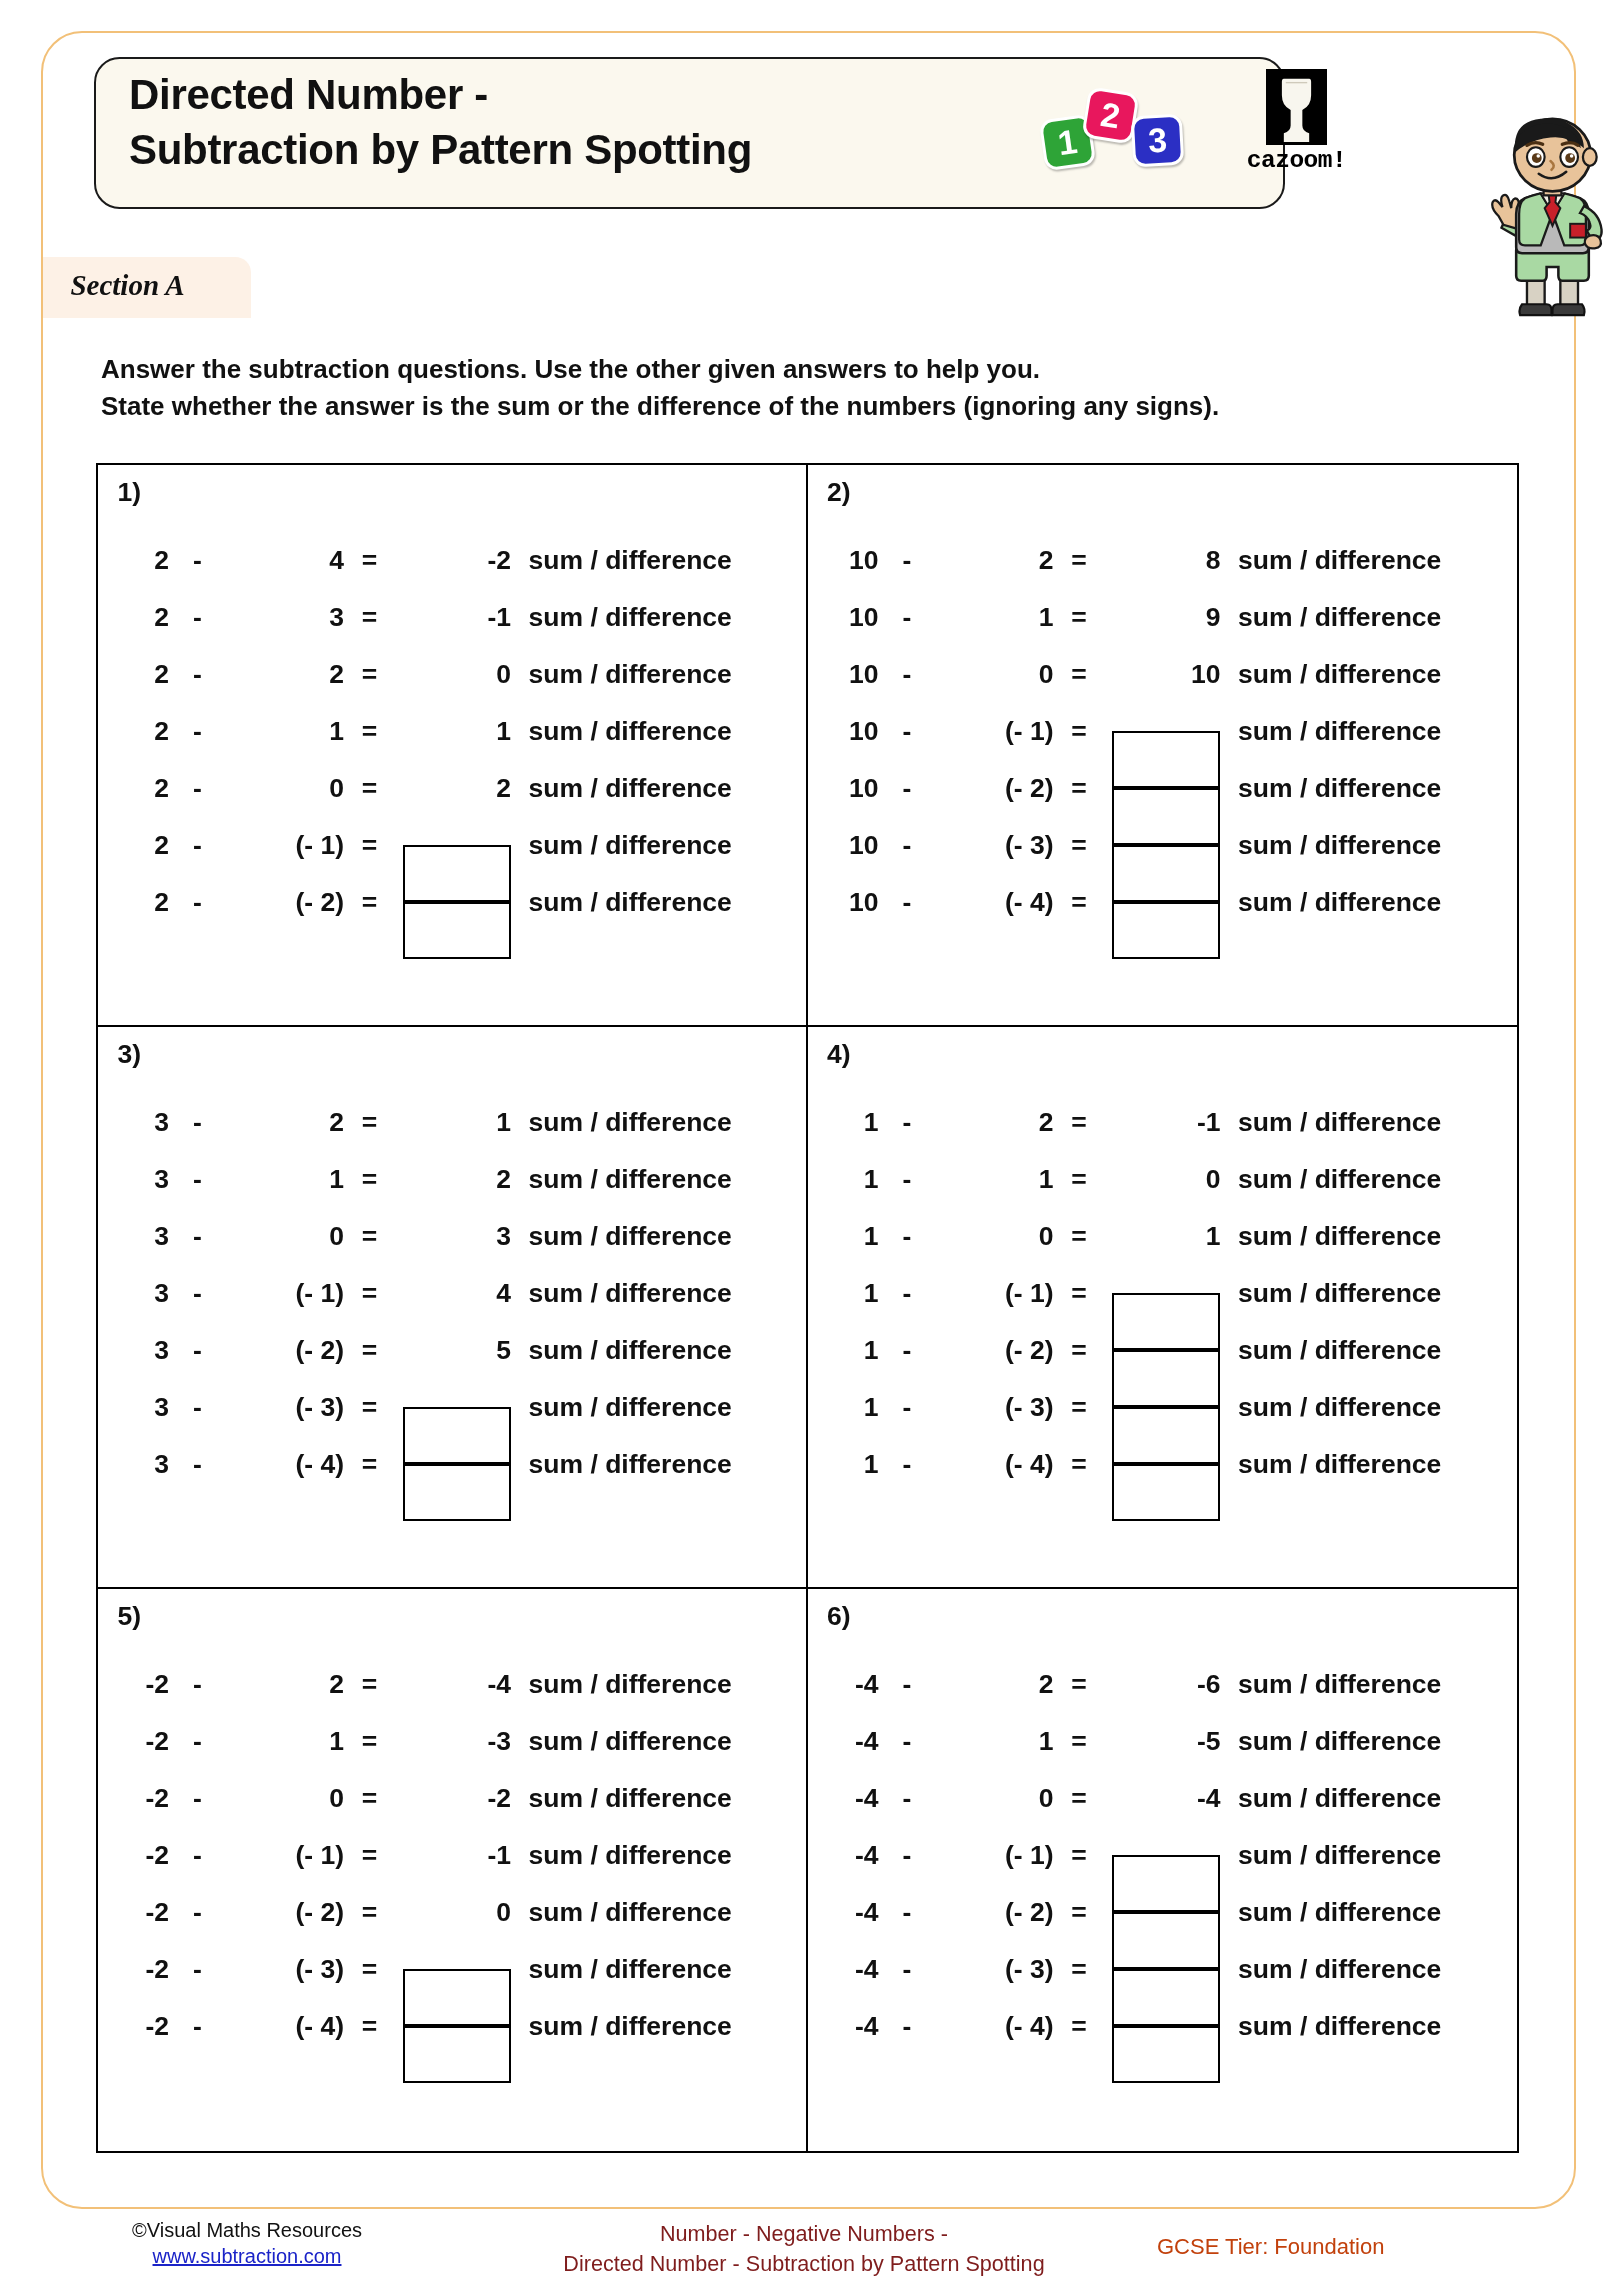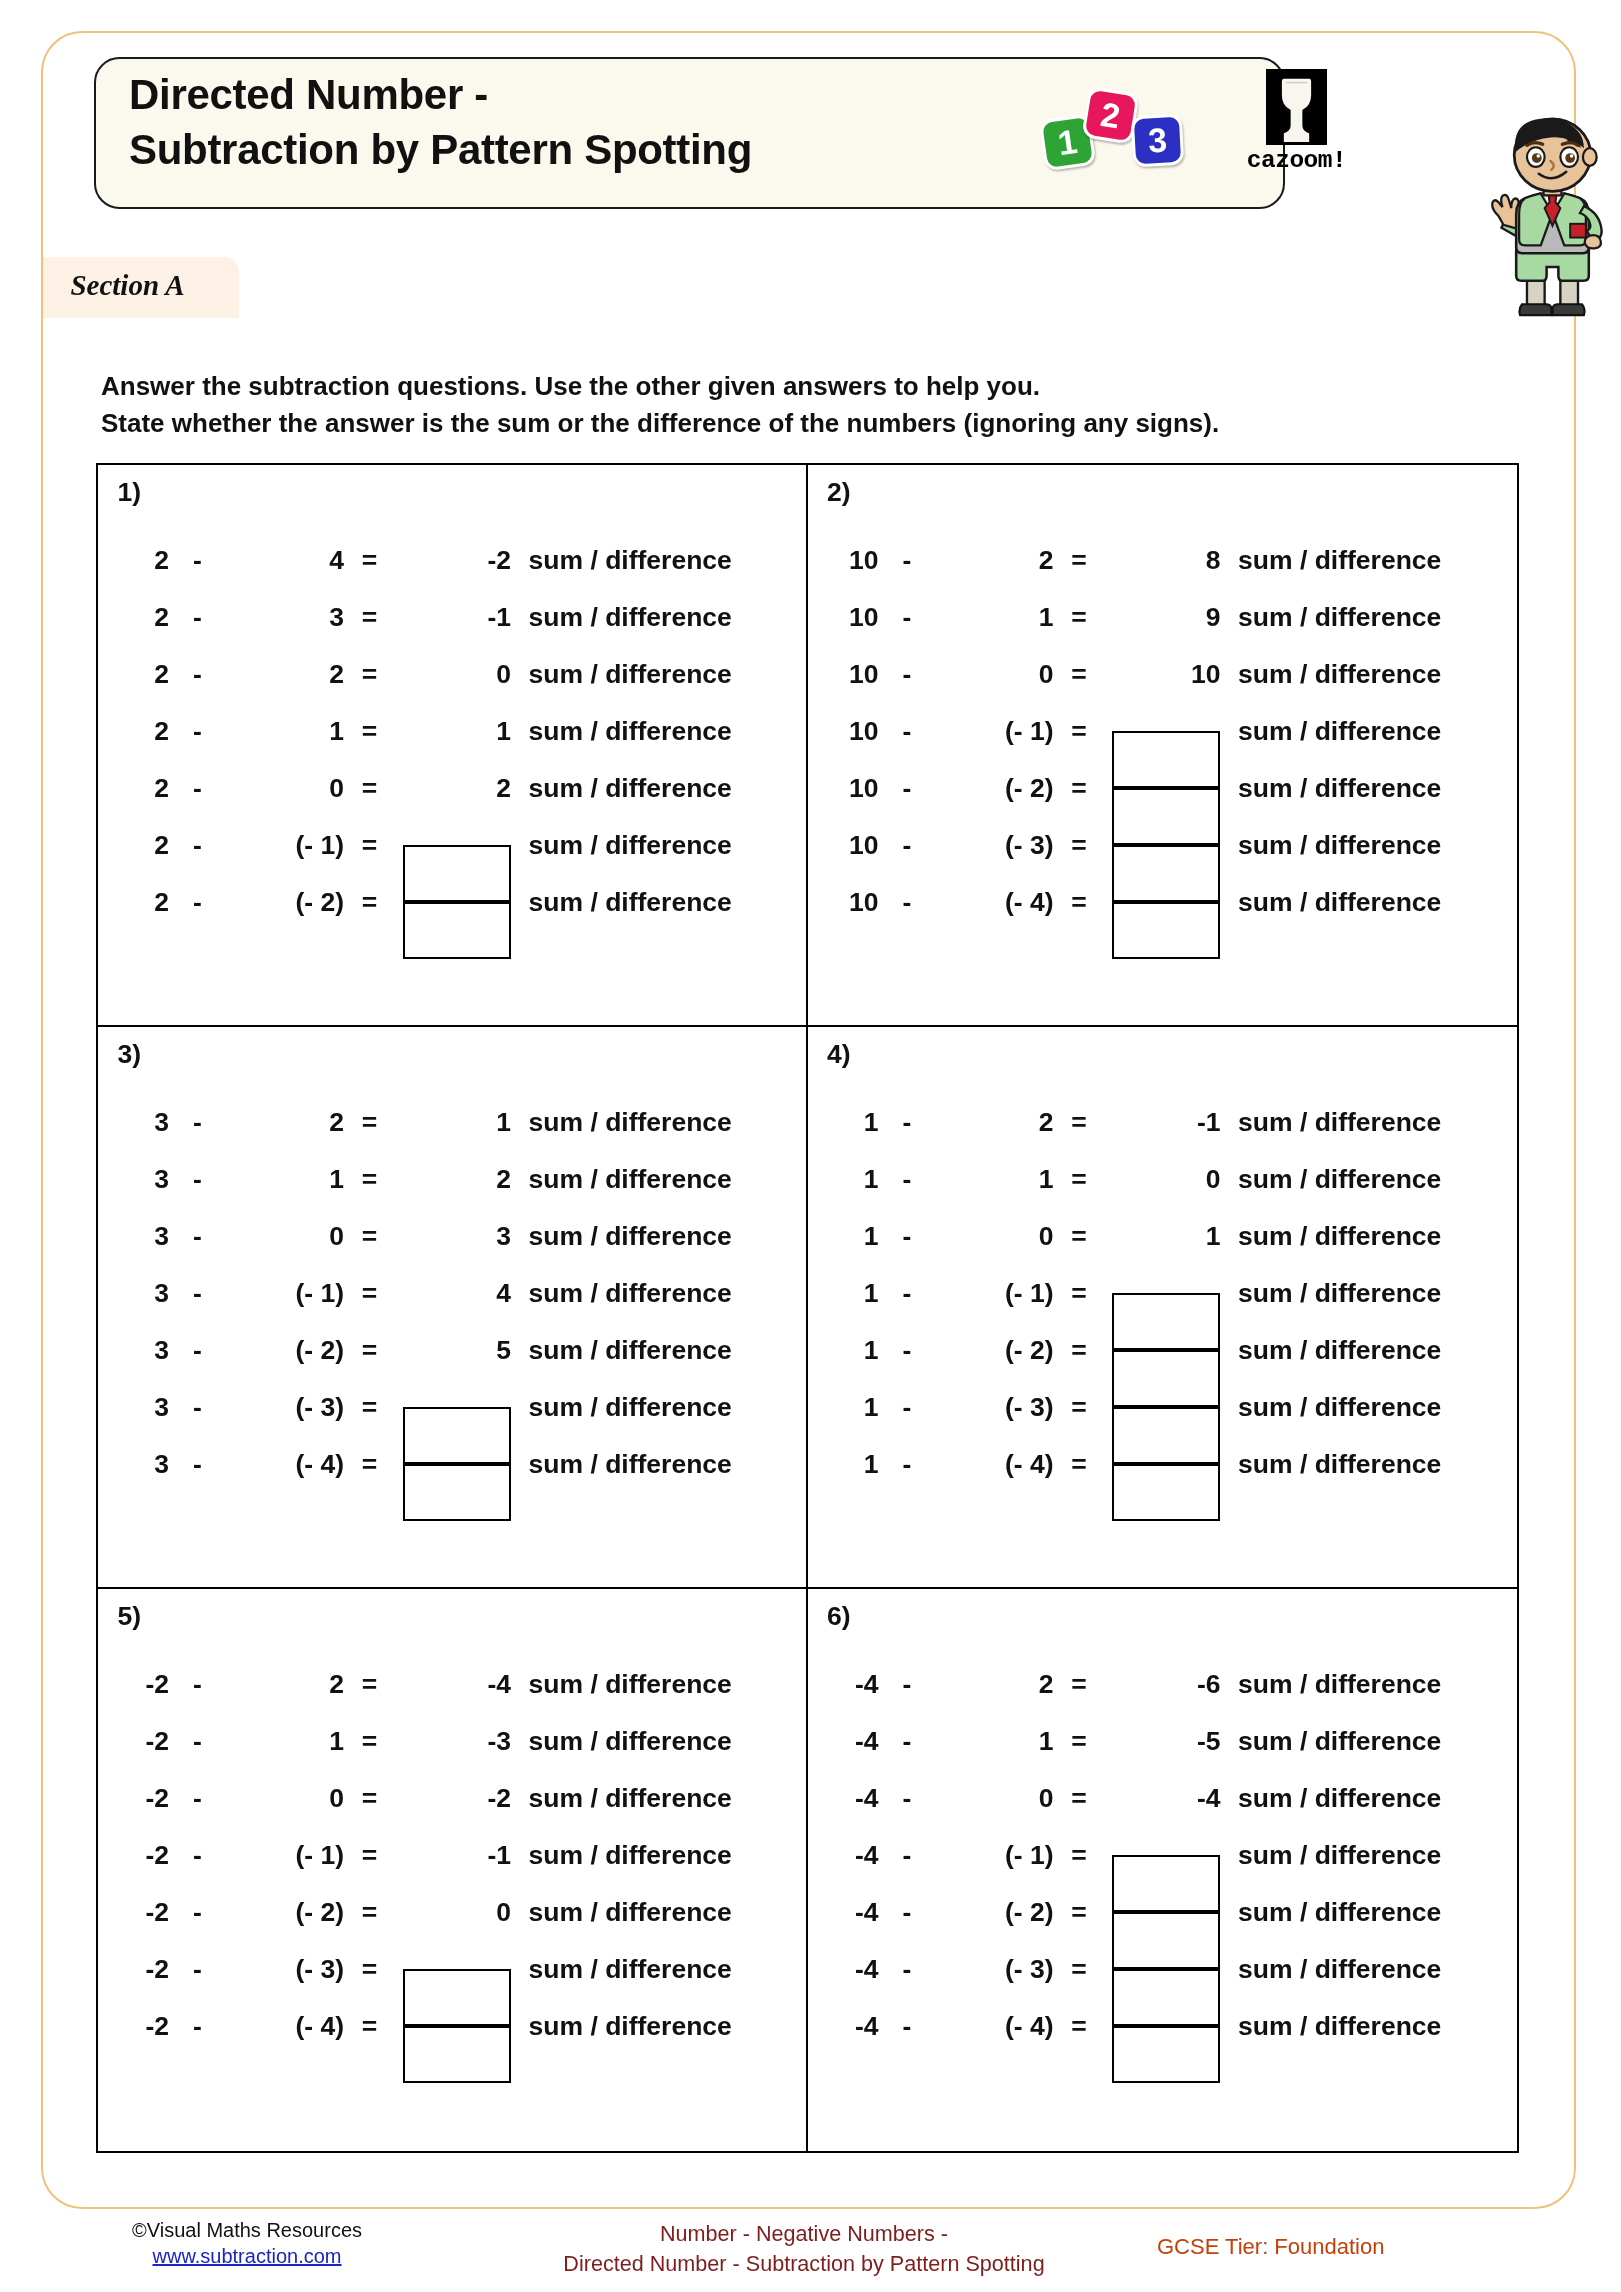--- a/index.html
+++ b/index.html
@@ -122,37 +122,38 @@
 
   
   .section-tab {
     position: absolute;
     left: 43px;
     top: 257px;
     width: 196px;
     height: 61px;
     background: #fdf1e6;
     border-radius: 0 15.7px 0 0;
+    padding-left: 12px;
   }
   .section-tab span {
     position: absolute;
     left: 27.4px;
     top: 11.8px;
     font-family: "Liberation Serif", serif;
     font-weight: bold;
     font-style: italic;
     font-size: 29px;
     color: #111111;
   }
 
   
   .instructions {
     position: absolute;
     left: 101px;
-    top: 368px;
+    top: 351px;
     width: 1402px;
     font-size: 26px;
     font-weight: bold;
     line-height: 1.42;
     color: #111111;
     white-space: pre-line;
   }
 
   
   .grid {

